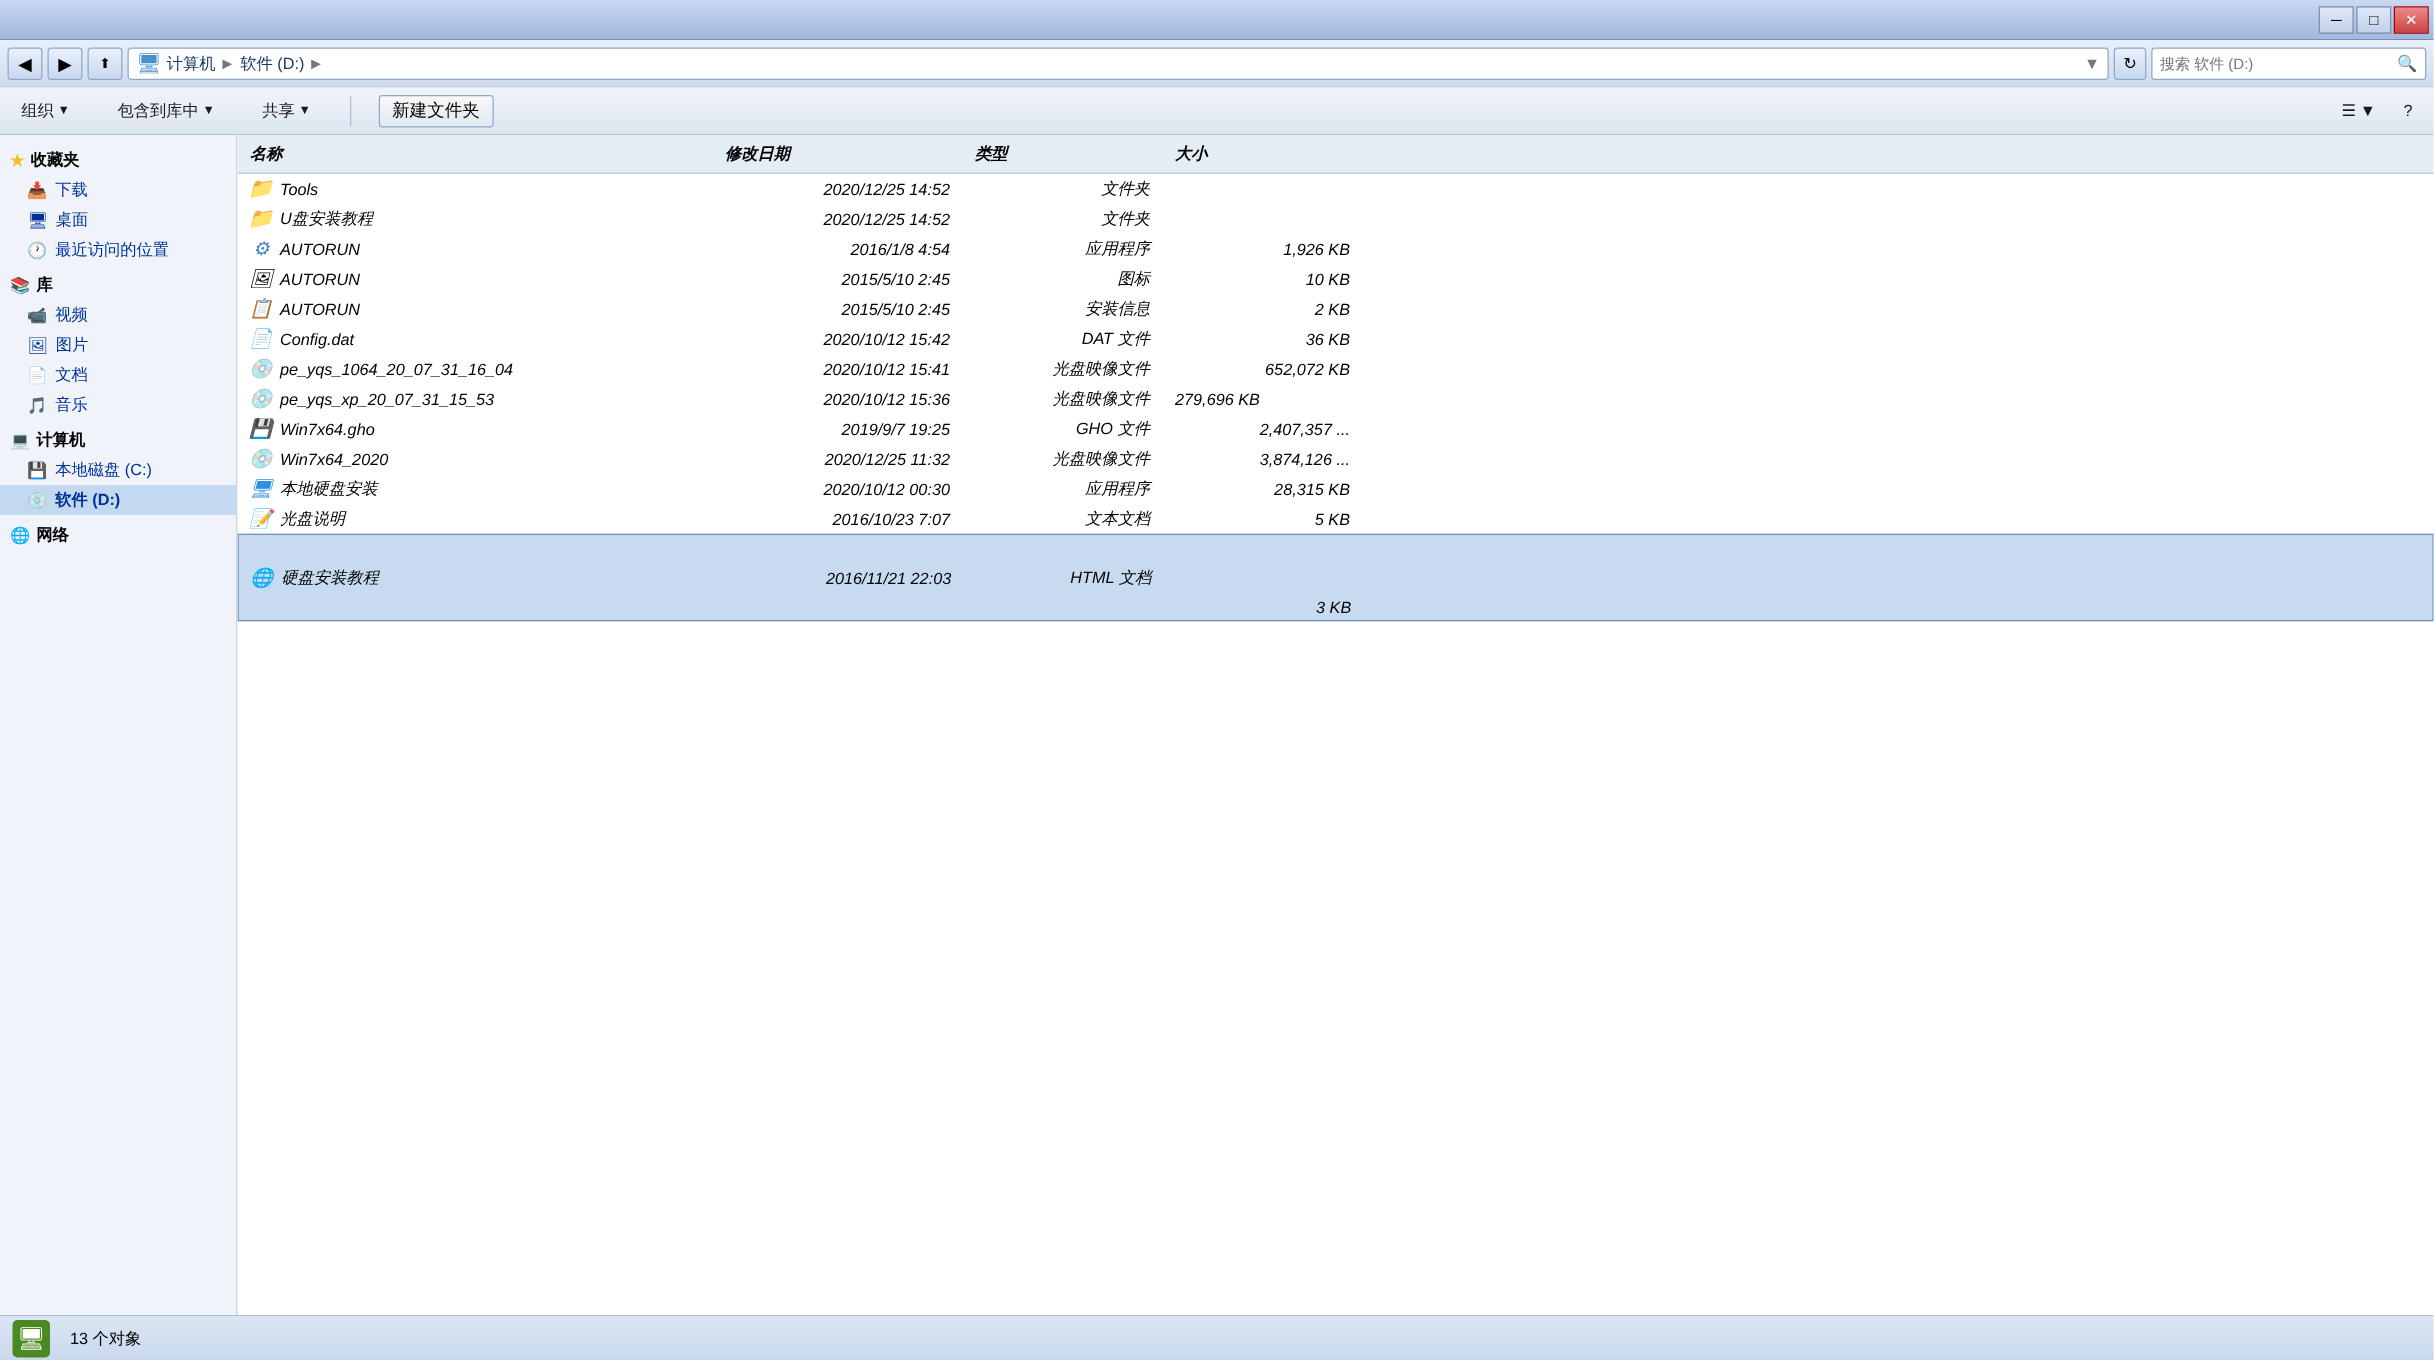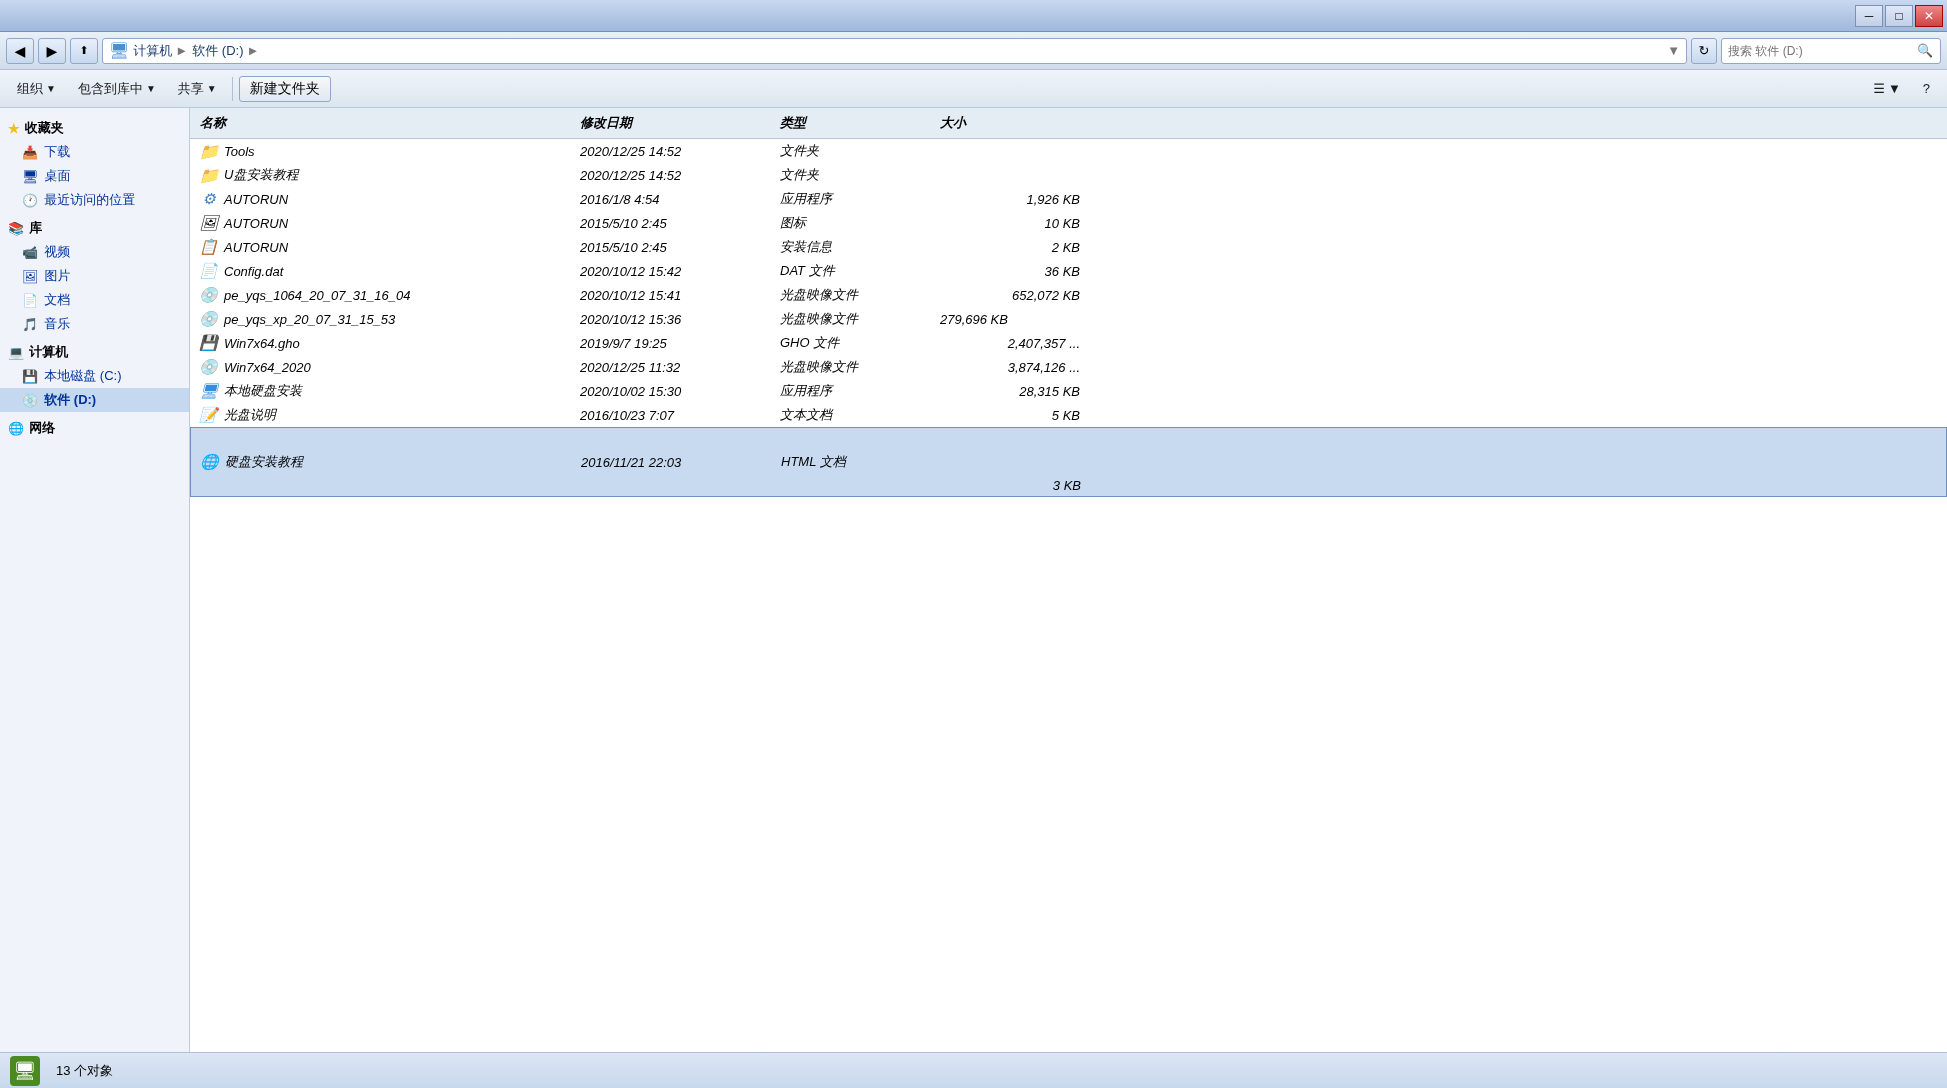--- a/index.html
+++ b/index.html
@@ -110,21 +110,21 @@
     }
 
     
     .toolbar {
       height: 38px;
       background: linear-gradient(to bottom, #f0f4fa, #dce6f0);
       display: flex;
       align-items: center;
       padding: 0 8px;
       border-bottom: 1px solid #b8c8d8;
-      gap: 4px;
+      gap: 20px;
     }
     .toolbar-btn {
       display: flex;
       align-items: center;
       gap: 3px;
       padding: 3px 8px;
       background: transparent;
       border: 1px solid transparent;
       border-radius: 3px;
       cursor: pointer;
@@ -211,21 +211,21 @@
     }
     .file-row {
       display: grid;
       grid-template-columns: 380px 200px 160px 160px;
       padding: 1px 0;
       font-size: 13px;
       cursor: pointer;
       align-items: center;
     }
     .file-row.selected { background: #c8daf0; border: 1px solid #7090c0; }
-    .file-row .col { padding: 2px 10px; }
+    .file-row .col { padding: 2px 10px; text-align: right; }
     .file-row .name-col {
       display: flex;
       align-items: center;
       gap: 6px;
       padding: 2px 10px;
     }
     .file-icon { width: 18px; height: 18px; display: inline-flex; align-items: center; justify-content: center; font-size: 14px; flex-shrink: 0; }
 
     
     .status-bar {
@@ -489,21 +489,21 @@
       <div class="col">光盘映像文件</div>
       <div class="col" style="text-align:right;">3,874,126 ...</div>
     </div>
         <div class="file-row">
       <div class="name-col">
         <span class="file-icon">
               <span style="color:#3090e0;font-size:15px;">🖥</span>
             </span>
         <span>本地硬盘安装</span>
       </div>
-      <div class="col">2020/10/02 15:30</div>
+      <div class="col">2020/10/12 00:30</div>
       <div class="col">应用程序</div>
       <div class="col" style="text-align:right;">28,315 KB</div>
     </div>
         <div class="file-row">
       <div class="name-col">
         <span class="file-icon">
               <span style="font-size:15px;">📝</span>
             </span>
         <span>光盘说明</span>
       </div>

